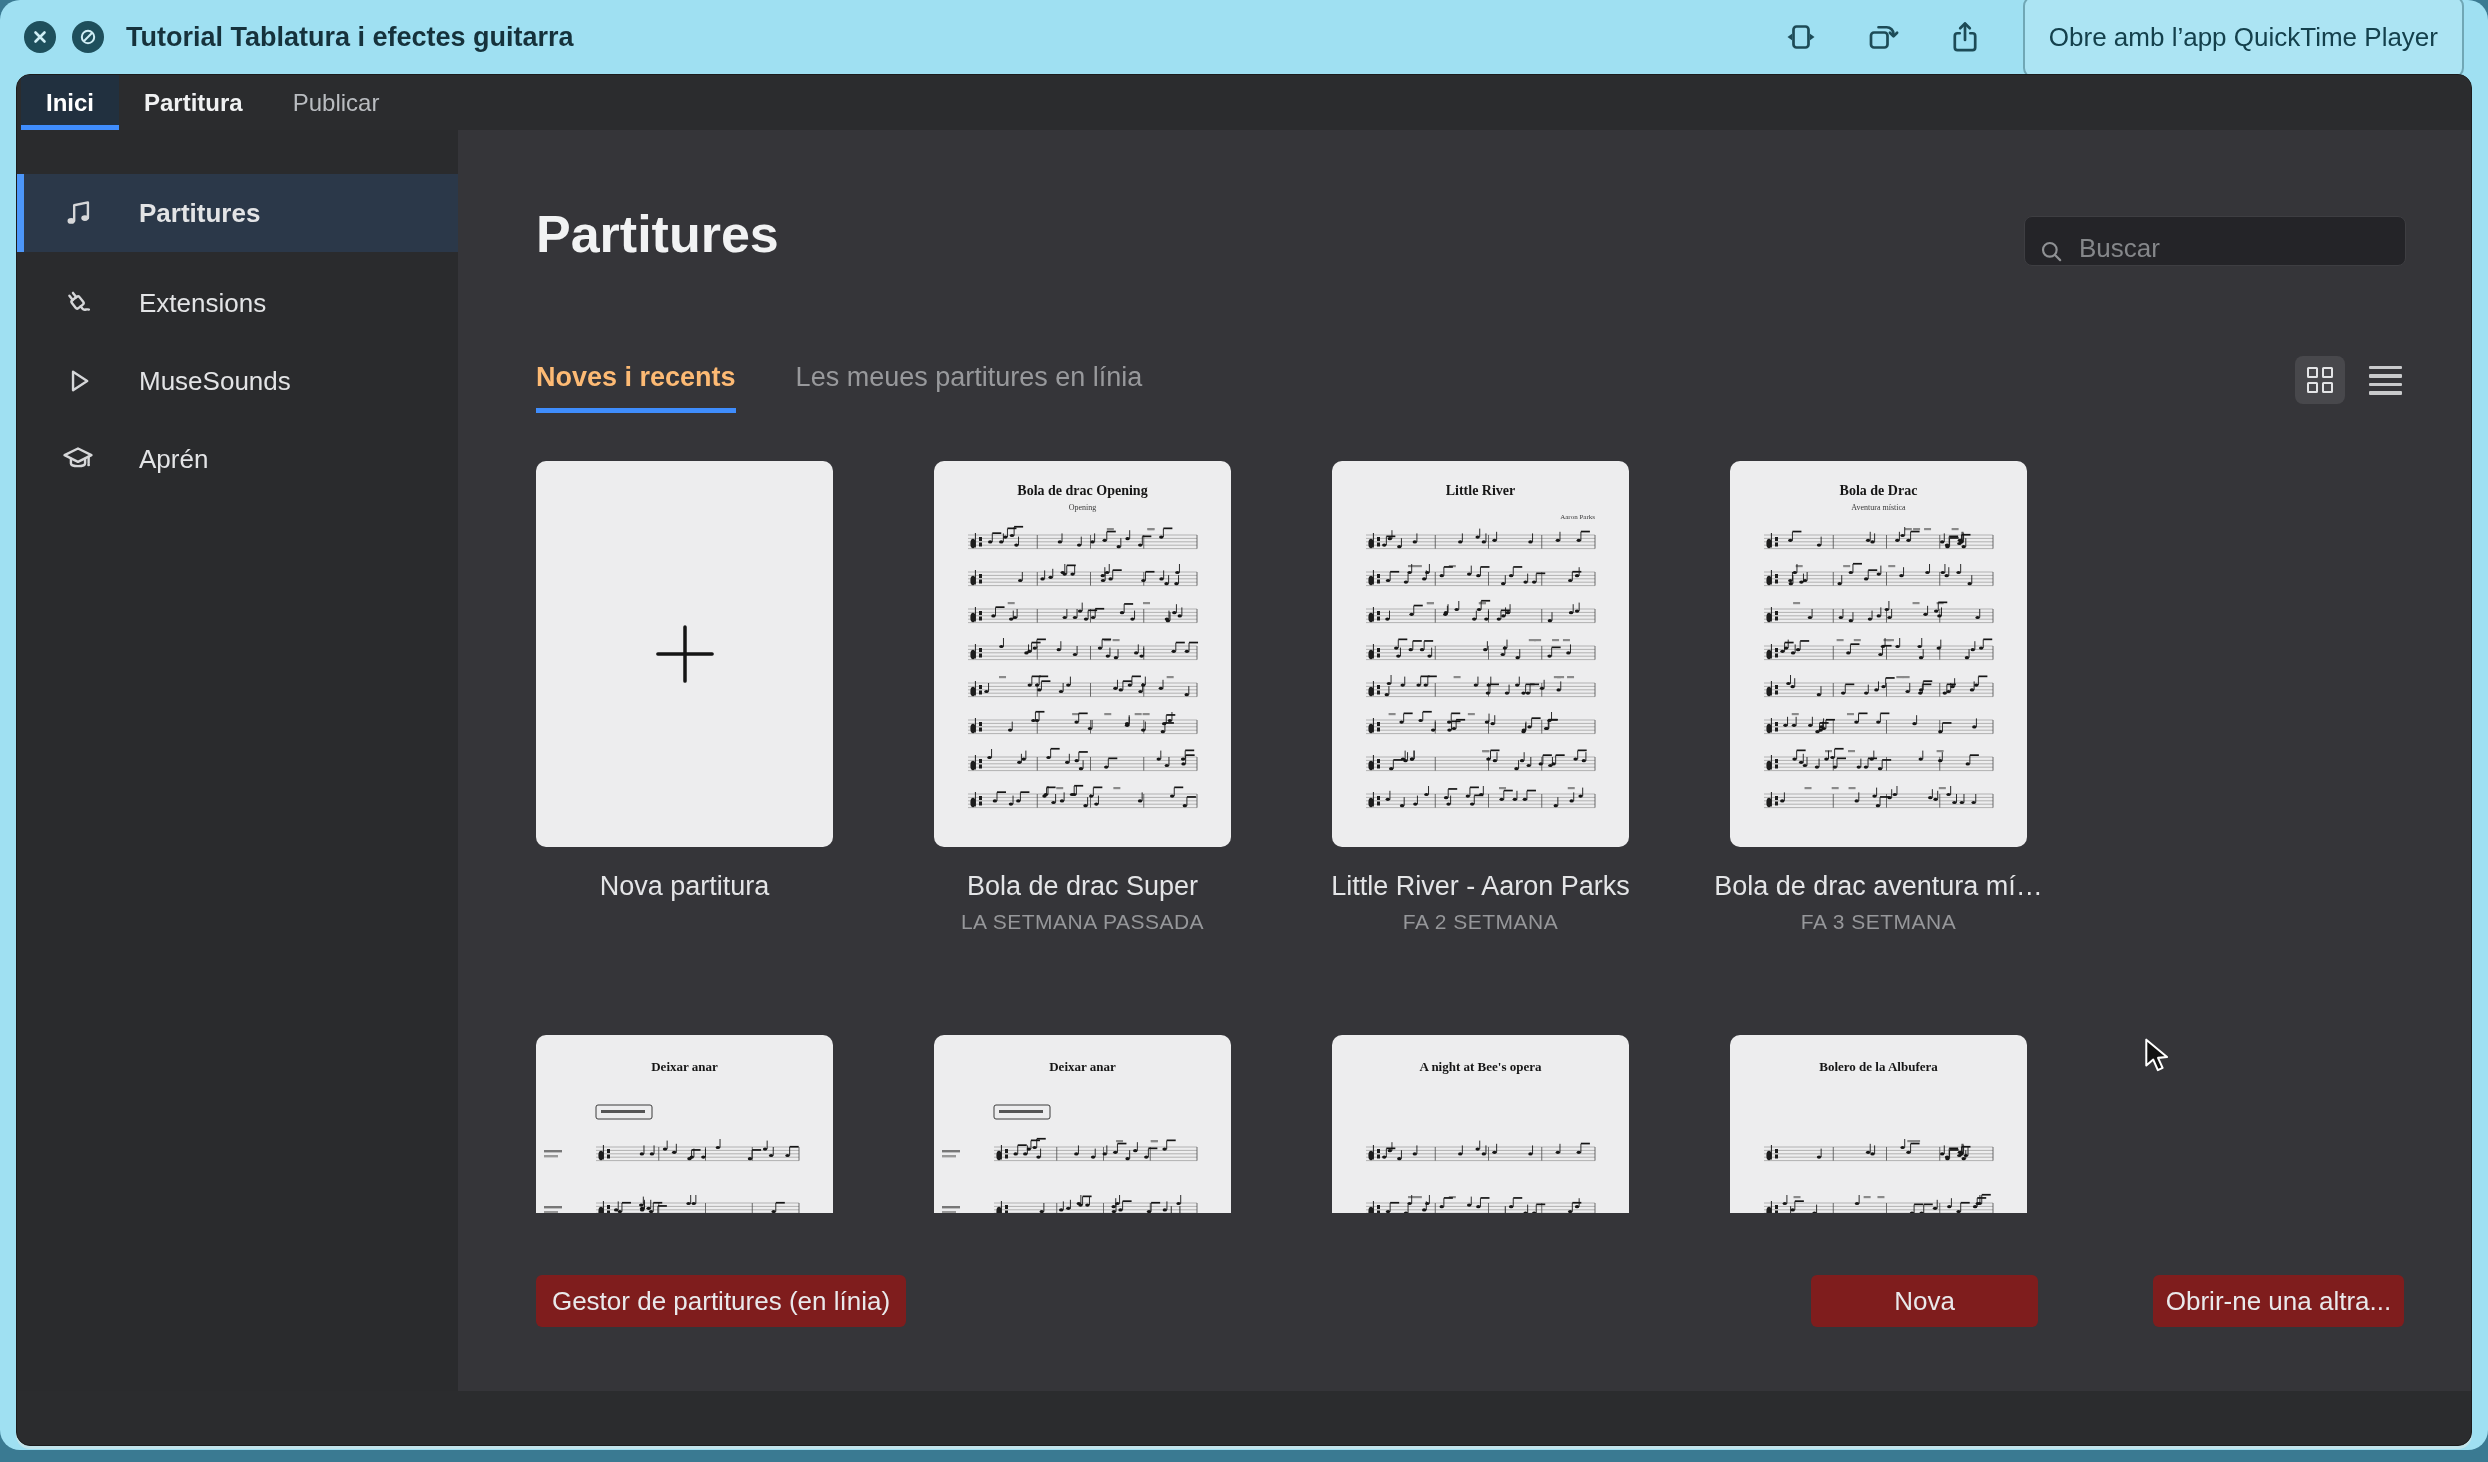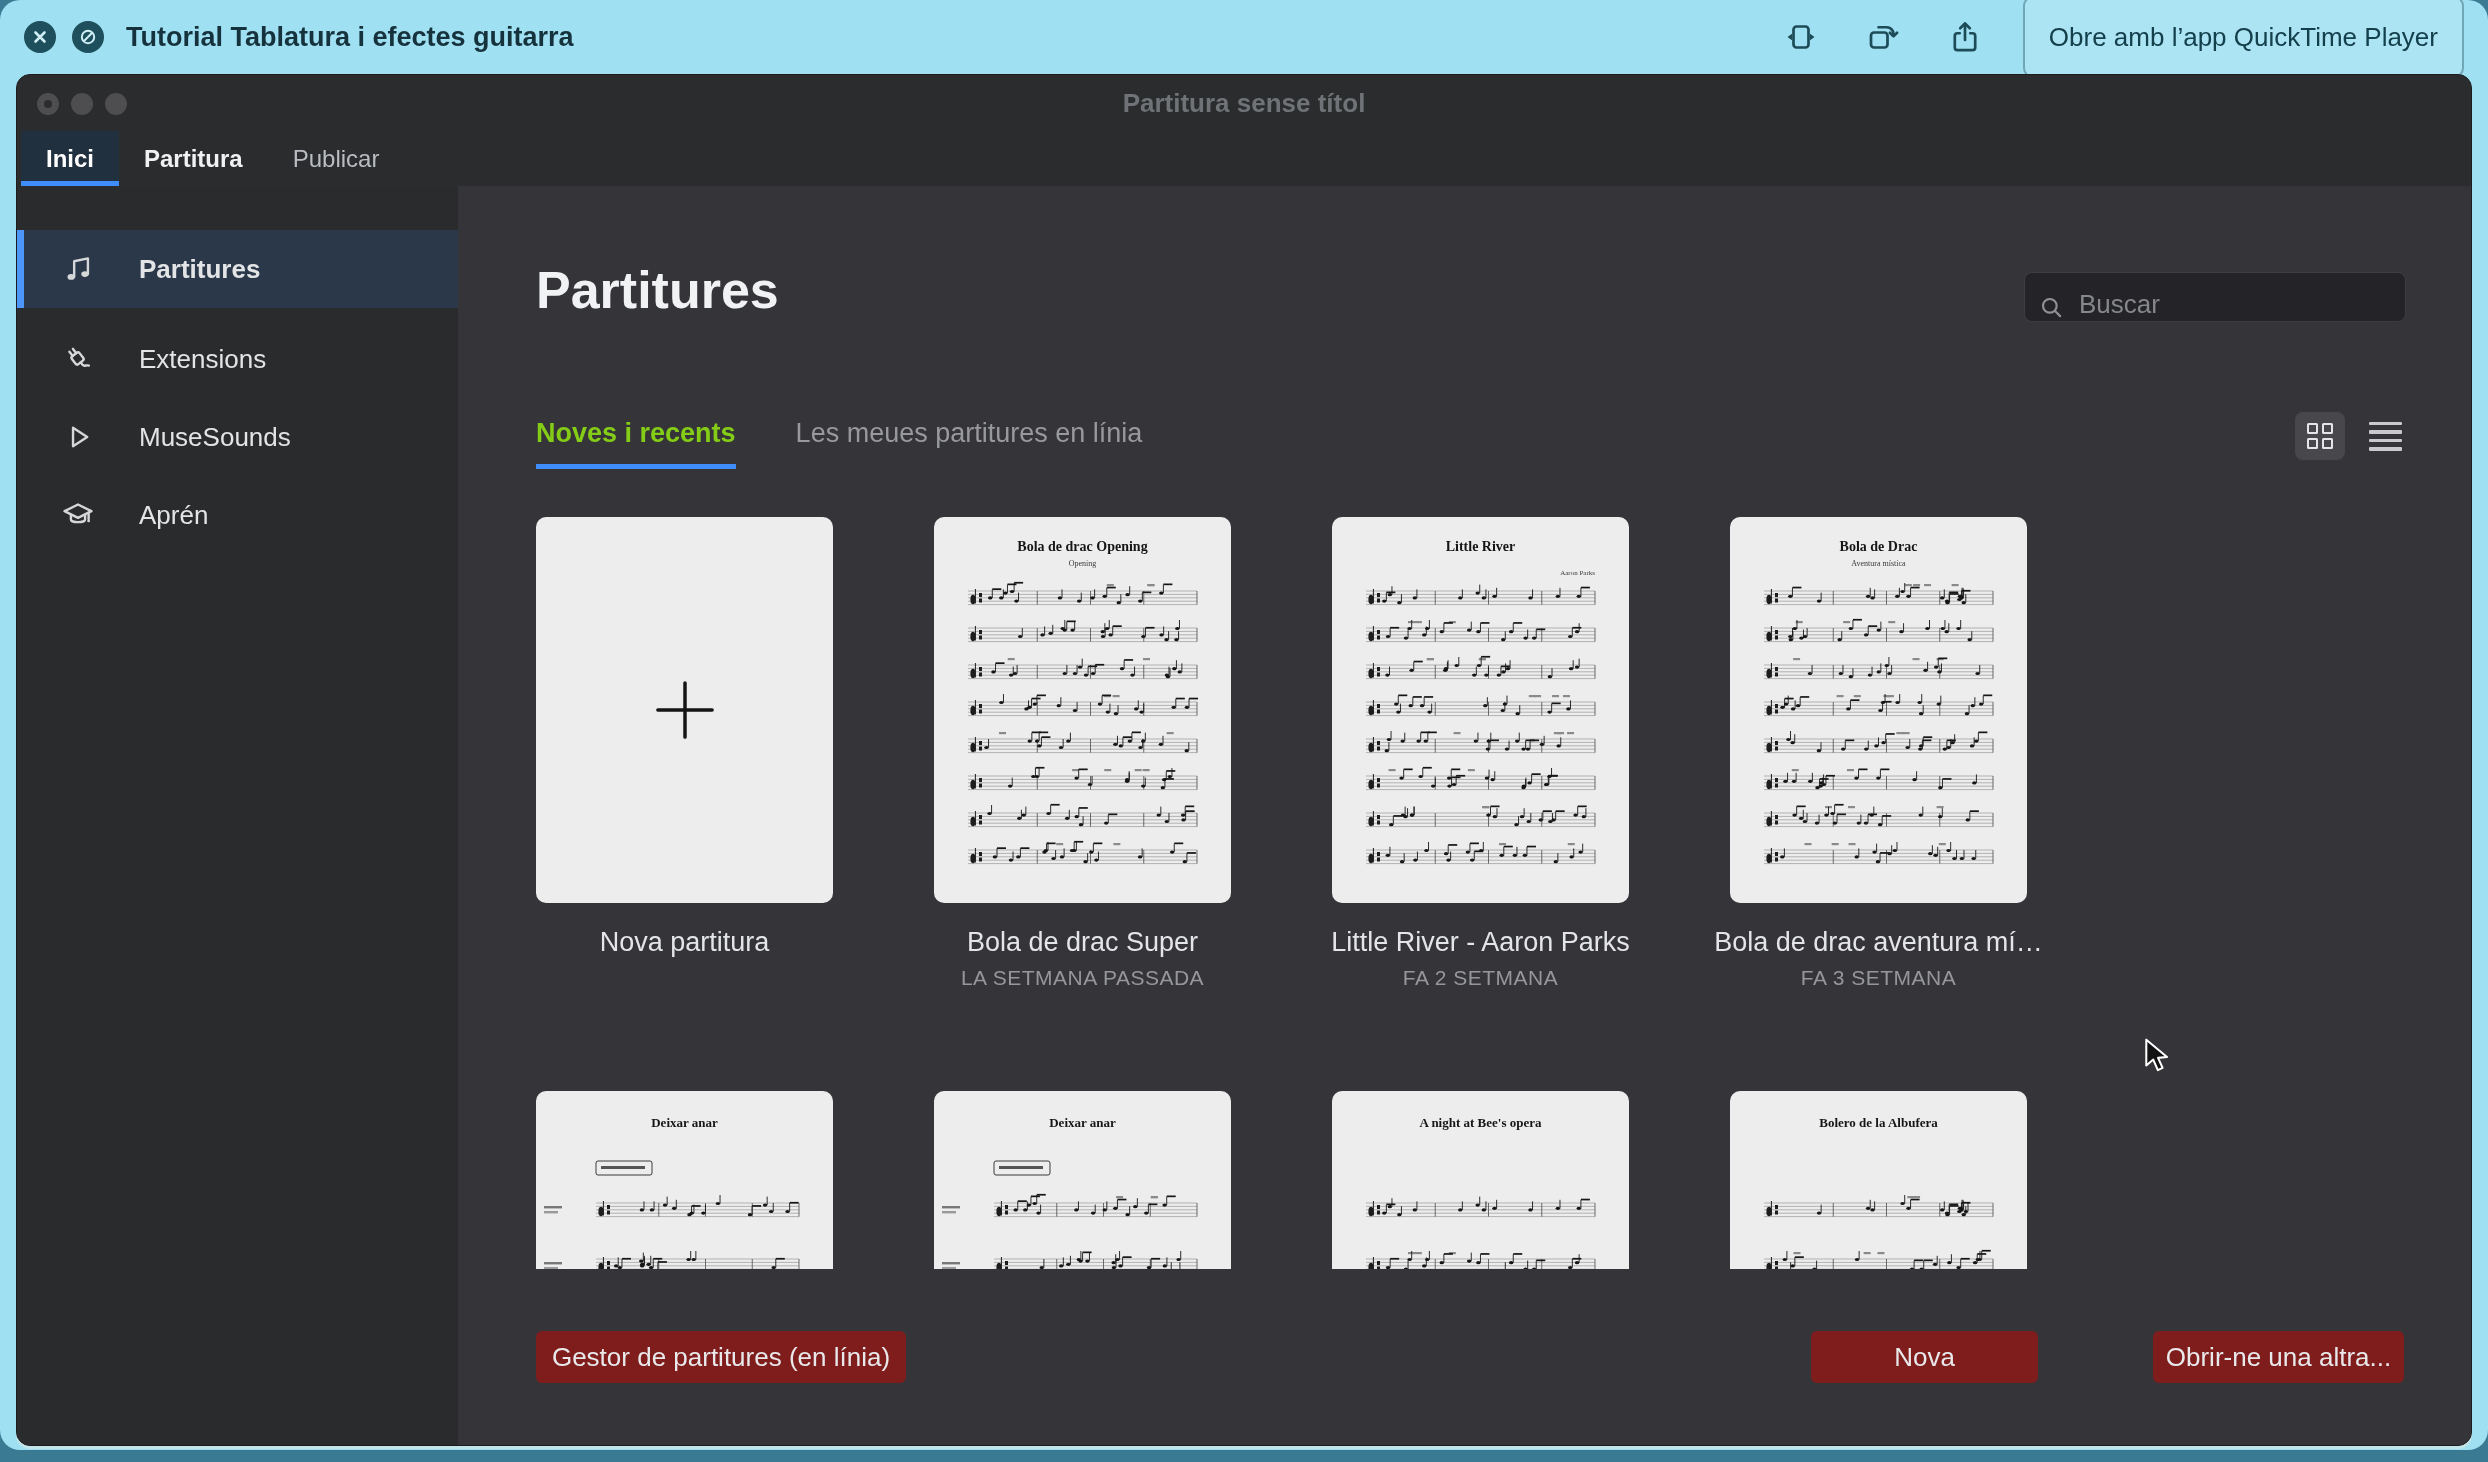--- a/index.html
+++ b/index.html
@@ -42,21 +42,21 @@
   
   .content{flex:1;position:relative;background:#353539;}
   .page-heading{position:absolute;left:78px;top:74px;font-size:52px;font-weight:bold;color:#f1f2f3;}
   .search-box{position:absolute;right:65px;top:86px;width:382px;height:50px;background:#242428;border:1px solid #3e3e42;
       border-radius:8px;display:flex;align-items:flex-end;padding:0 14px;box-sizing:border-box;}
   .search-box svg{flex:0 0 auto;}
   .search-box input{flex:1;margin-left:12px;background:transparent;border:none;outline:none;color:#dddee0;font-size:26px;font-family:"Liberation Sans",sans-serif;}
   .search-box input::placeholder{color:#85878a;}
   .ctabs{position:absolute;left:78px;top:232px;display:flex;gap:60px;}
   .ctab{font-size:27px;color:#98999c;padding-bottom:15px;border-bottom:5px solid transparent;}
-  .ctab.active{color:#84cc16;font-weight:bold;border-bottom-color:#3f8dfd;}
+  .ctab.active{color:#fdba74;font-weight:bold;border-bottom-color:#3f8dfd;}
   .view-toggles{position:absolute;left:1837px;top:226px;display:flex;align-items:center;gap:24px;}
   .grid-btn{width:50px;height:48px;background:#48484c;border-radius:8px;display:flex;align-items:center;justify-content:center;}
   .grid-icon{display:grid;grid-template-columns:11px 11px;grid-template-rows:11px 11px;gap:4px;}
   .grid-icon span{border:2.2px solid #e4e5e7;border-radius:1.5px;box-sizing:border-box;}
   .list-btn{display:flex;flex-direction:column;gap:5px;}
   .list-btn span{width:33px;height:3.5px;background:#c9cacc;border-radius:1px;}
   .cards{position:absolute;left:78px;display:grid;grid-template-columns:repeat(4,297px);column-gap:101px;}
   .row1{top:331px;}
   .row2{top:905px;}
   .card{width:297px;}
@@ -114,28 +114,20 @@
       <svg viewBox="0 0 24 24">
         <path d="M8.5 9.5 H7 a1.8 1.8 0 0 0 -1.8 1.8 V19 a1.8 1.8 0 0 0 1.8 1.8 h10 a1.8 1.8 0 0 0 1.8 -1.8 V11.3 a1.8 1.8 0 0 0 -1.8 -1.8 H15.5"></path>
         <path d="M12 14 V3.2"></path>
         <path d="M8.8 6.2 L12 3 L15.2 6.2"></path>
       </svg>
     </div>
     <div class="qt-open-btn">Obre amb l’app QuickTime Player</div>
   </div>
 
   <div class="app-window">
-    <div class="titlebar">
-      <div class="traffic">
-        <span class="dot"></span>
-        <span class="dot"></span>
-        <span class="dot"></span>
-      </div>
-      <div class="win-title">Partitura sense títol</div>
-    </div>
 
     <div class="tabbar">
         <div class="wtab active">
     <span>Inici</span>
   </div>
         <div class="wtab bold">
     <span>Partitura</span>
   </div>
         <div class="wtab">
     <span>Publicar</span>

